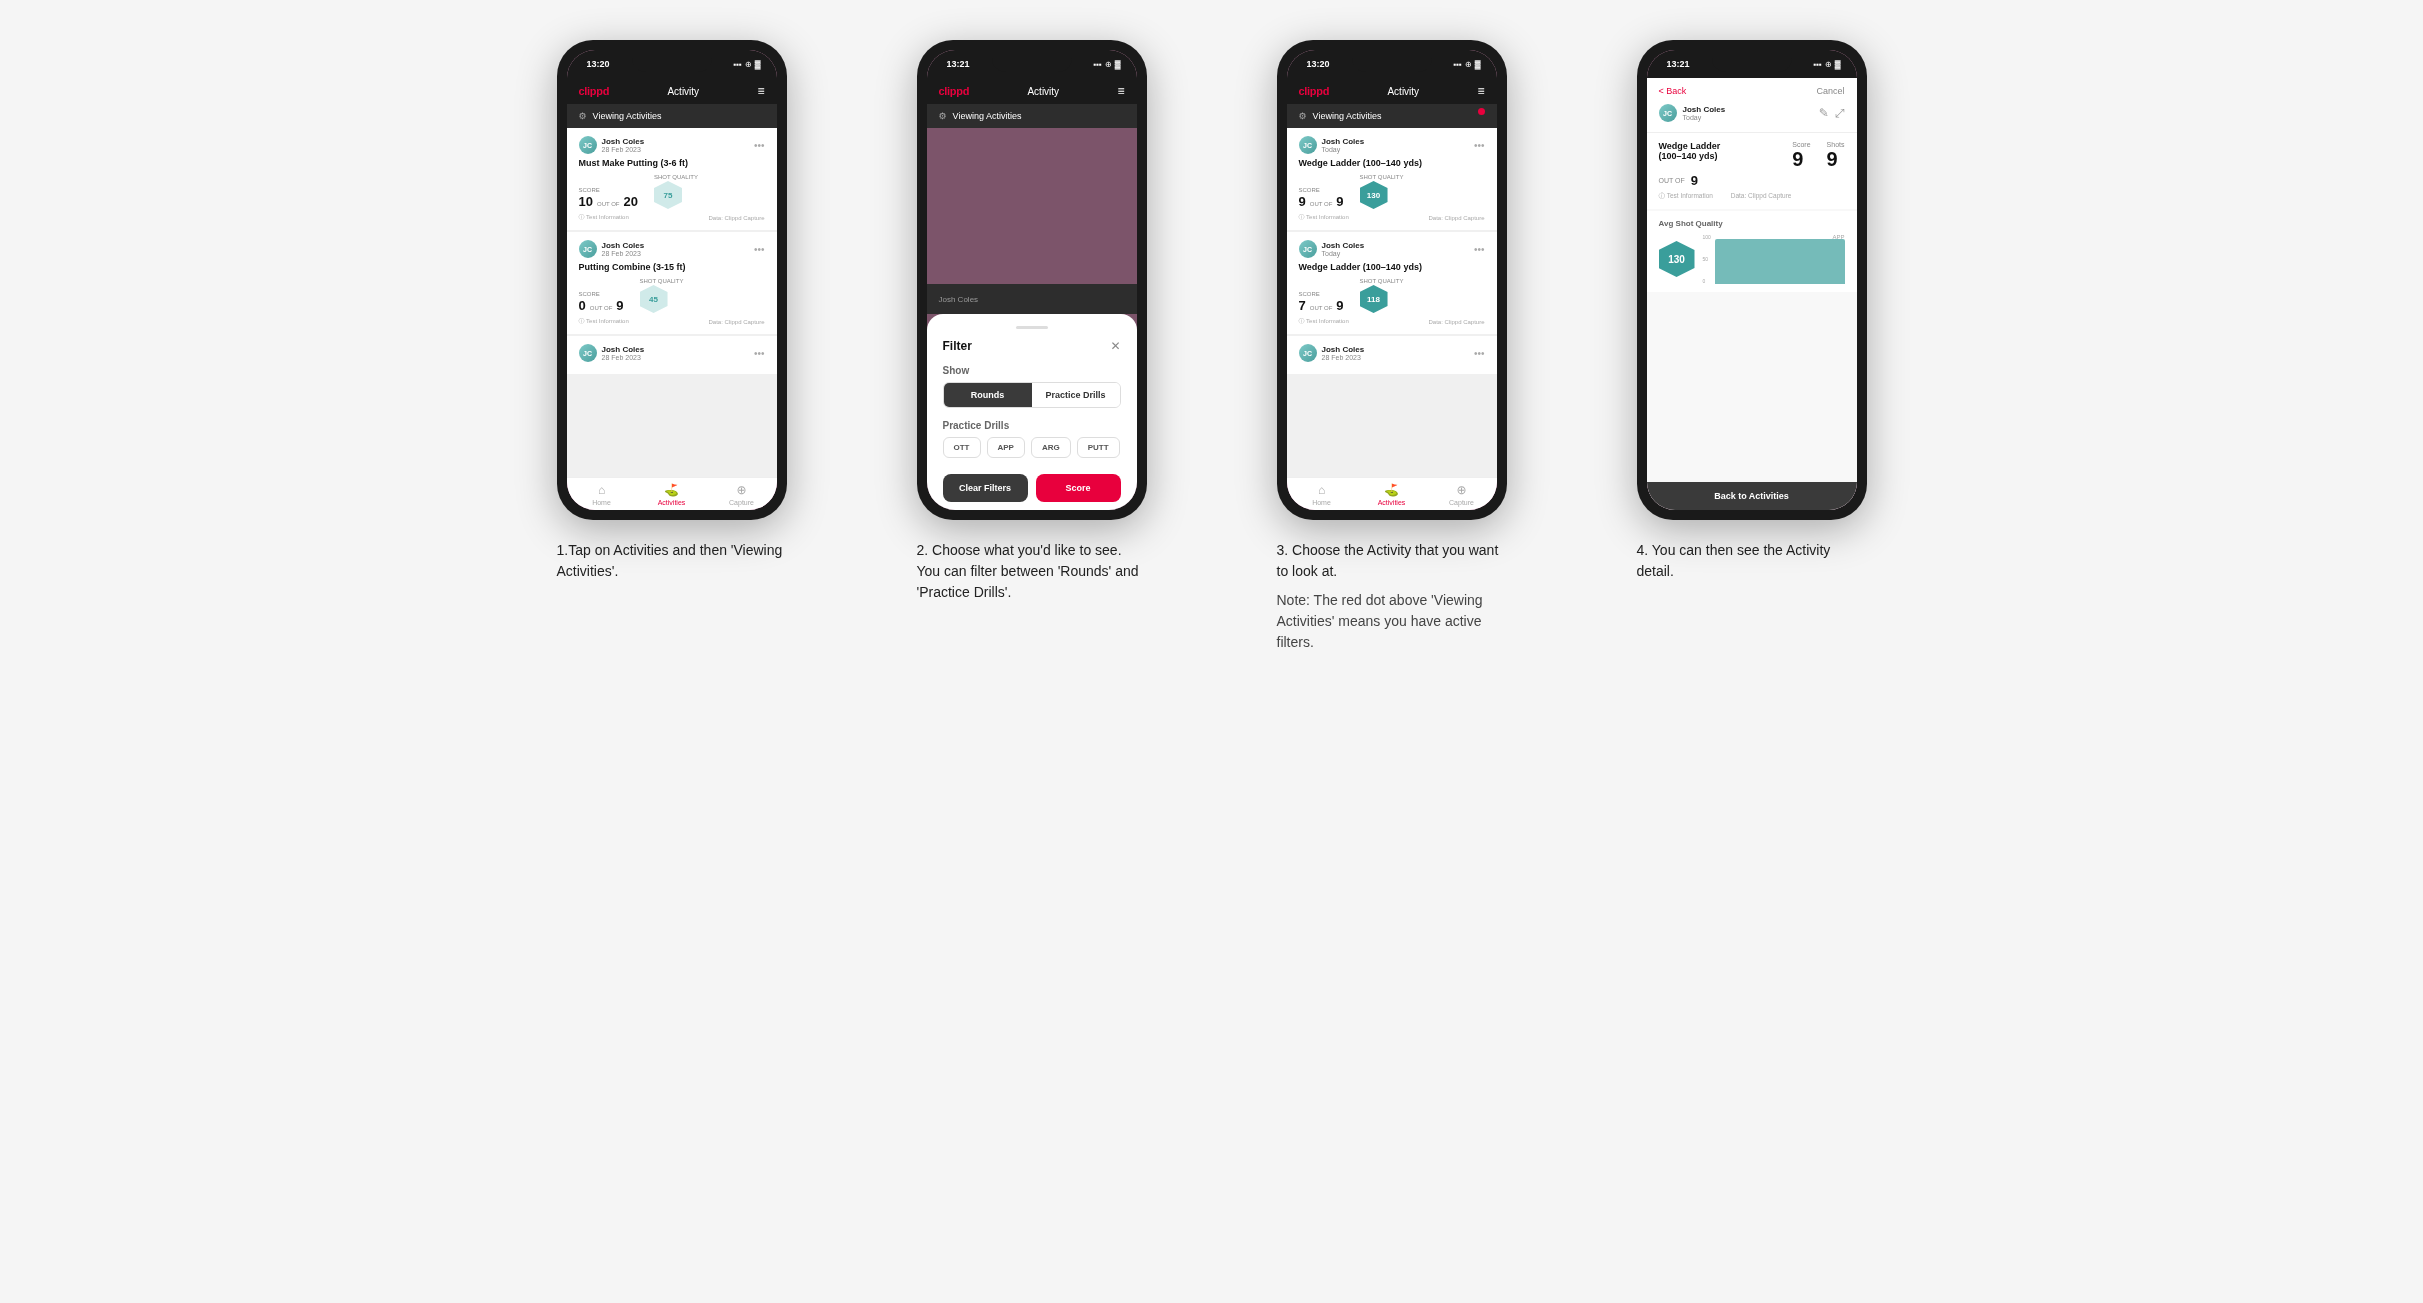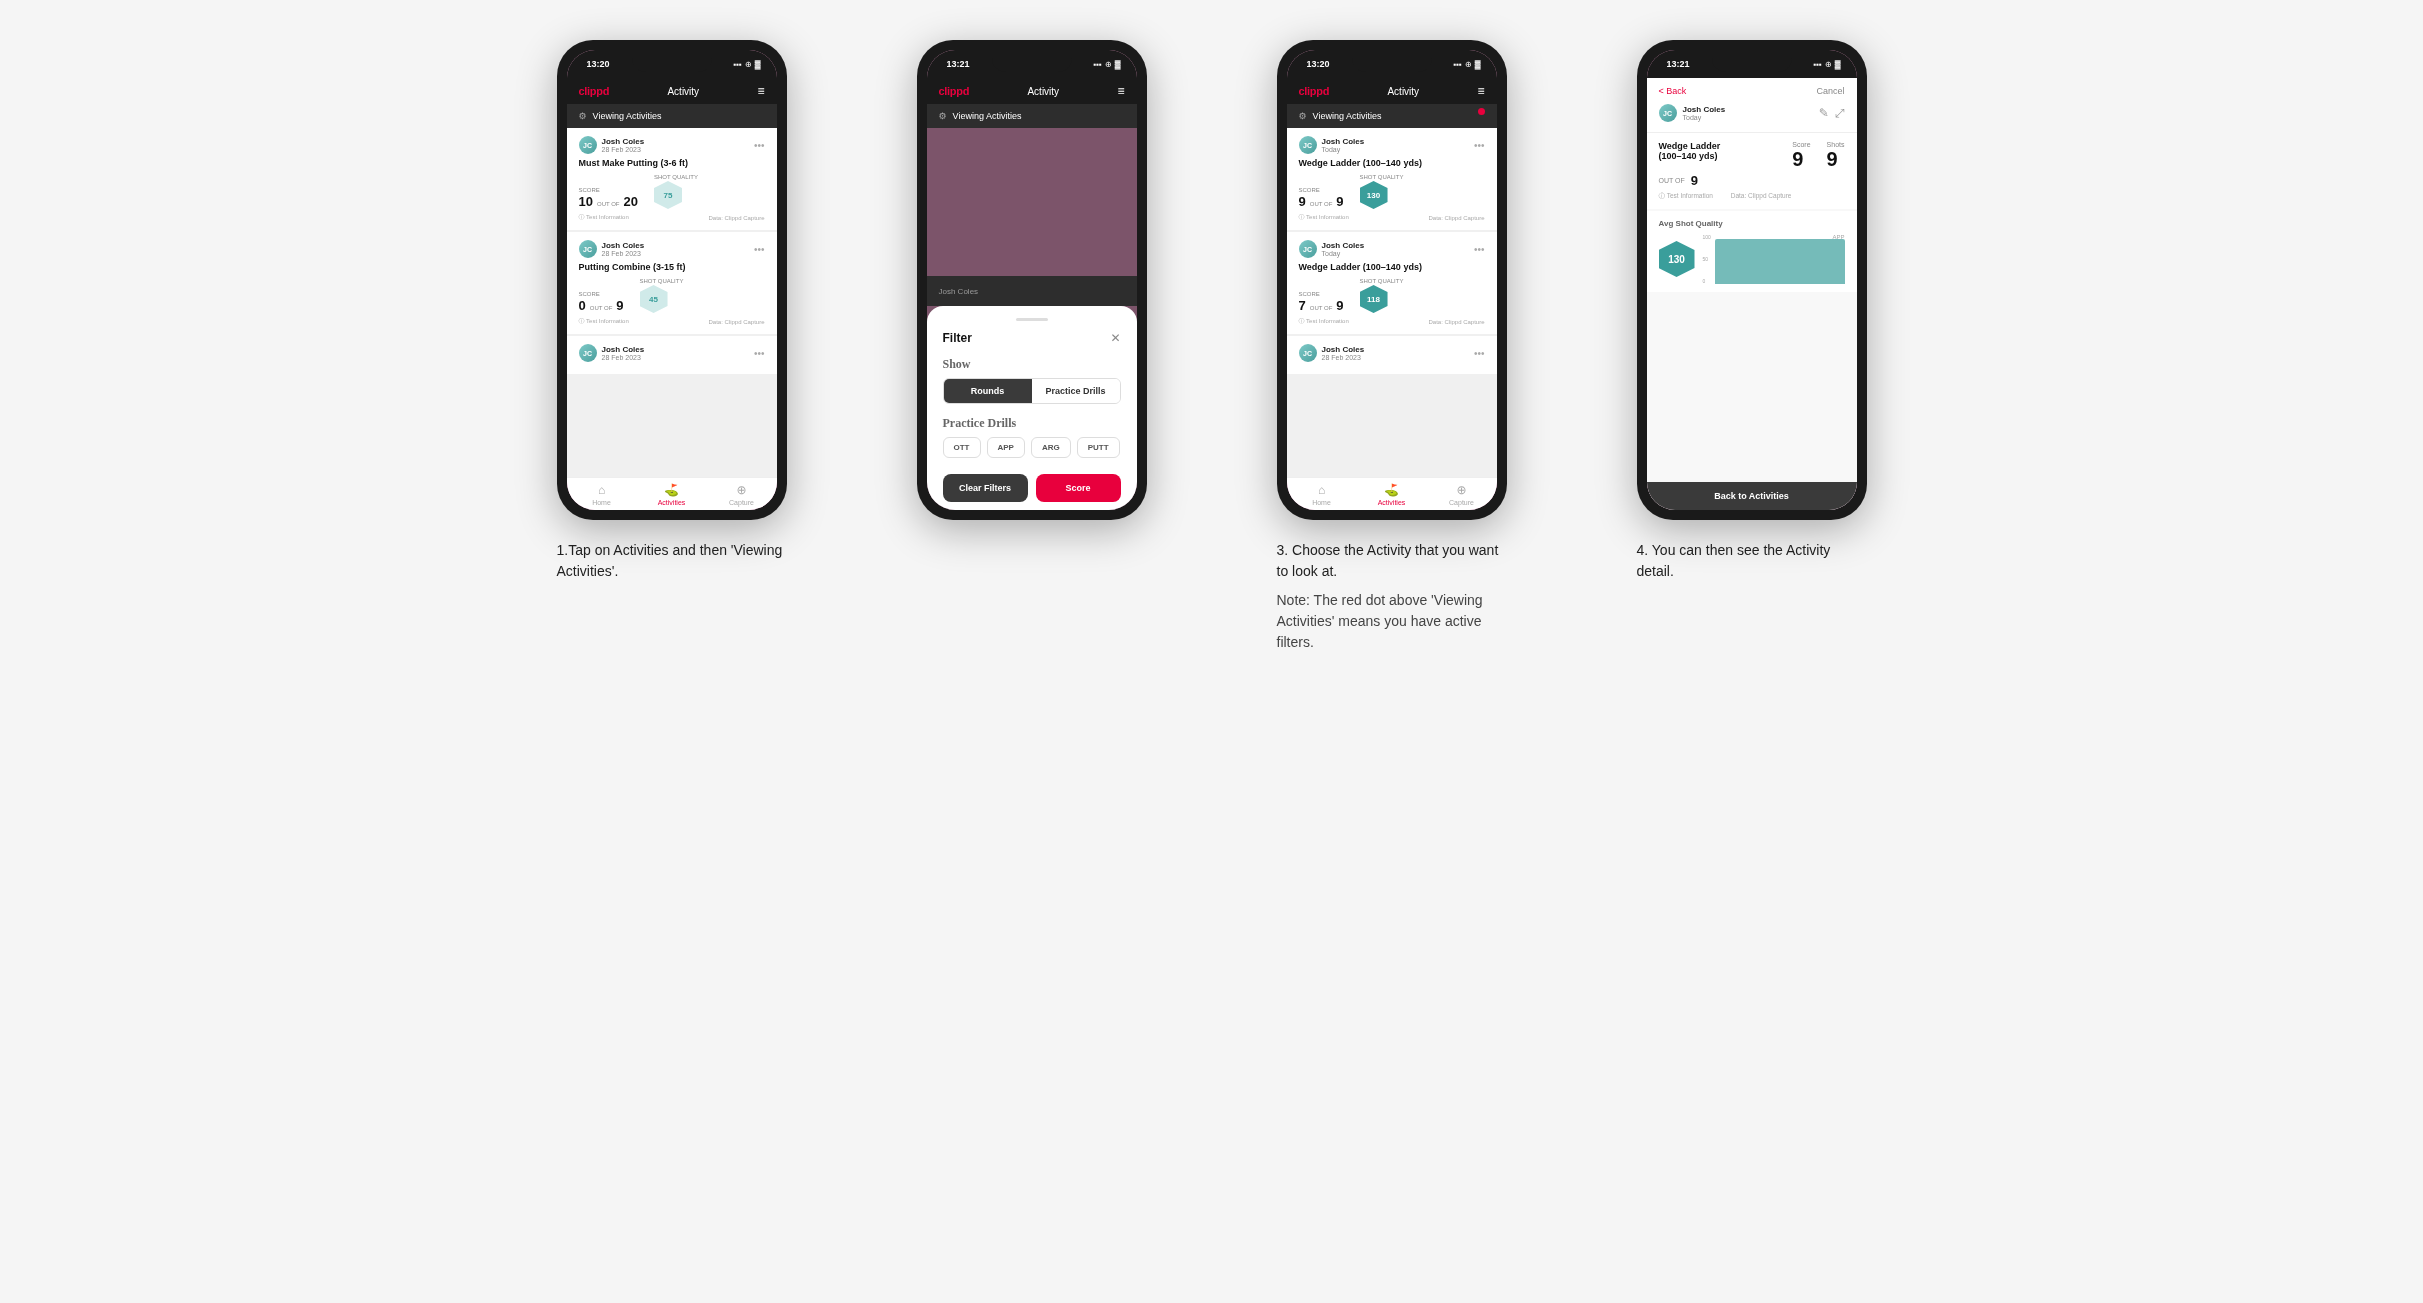--- a/index.html
+++ b/index.html
@@ -310,25 +310,24 @@
     .filter-title {
       font-size: 12px;
       font-weight: 700;
       color: #111;
     }
     .filter-close {
       font-size: 12px;
       color: #888;
     }
     .filter-section-label {
-      font-size: 12px;
+      font-size: 10px;
       font-weight: 600;
       color: #666;
       margin-bottom: 6px;
-      font-family: Liberation Serif, serif;
     }
     .filter-toggle-row {
       display: flex;
       gap: 0;
       margin-bottom: 12px;
       border: 1px solid #ddd;
       border-radius: 6px;
       overflow: hidden;
     }
     .filter-toggle-btn {
@@ -739,20 +738,23 @@
               <span class="filter-chip">PUTT</span>
             </div>
             <div class="filter-actions">
               <button class="filter-btn-clear">Clear Filters</button>
               <button class="filter-btn-apply">Score</button>
             </div>
           </div>
         </div>
       </div>
     </div>
+    <div class="step-description">
+      <p>2. Choose what you'd like to see. You can filter between 'Rounds' and 'Practice Drills'.</p>
+    </div>
   </div>
 
   <div class="step-col">
     <div class="phone">
       <div class="phone-notch"></div>
       <div class="phone-screen">
         <div class="status-bar">
           <span class="status-time">13:20</span>
           <div class="status-icons">
             <span>▪▪▪</span>

